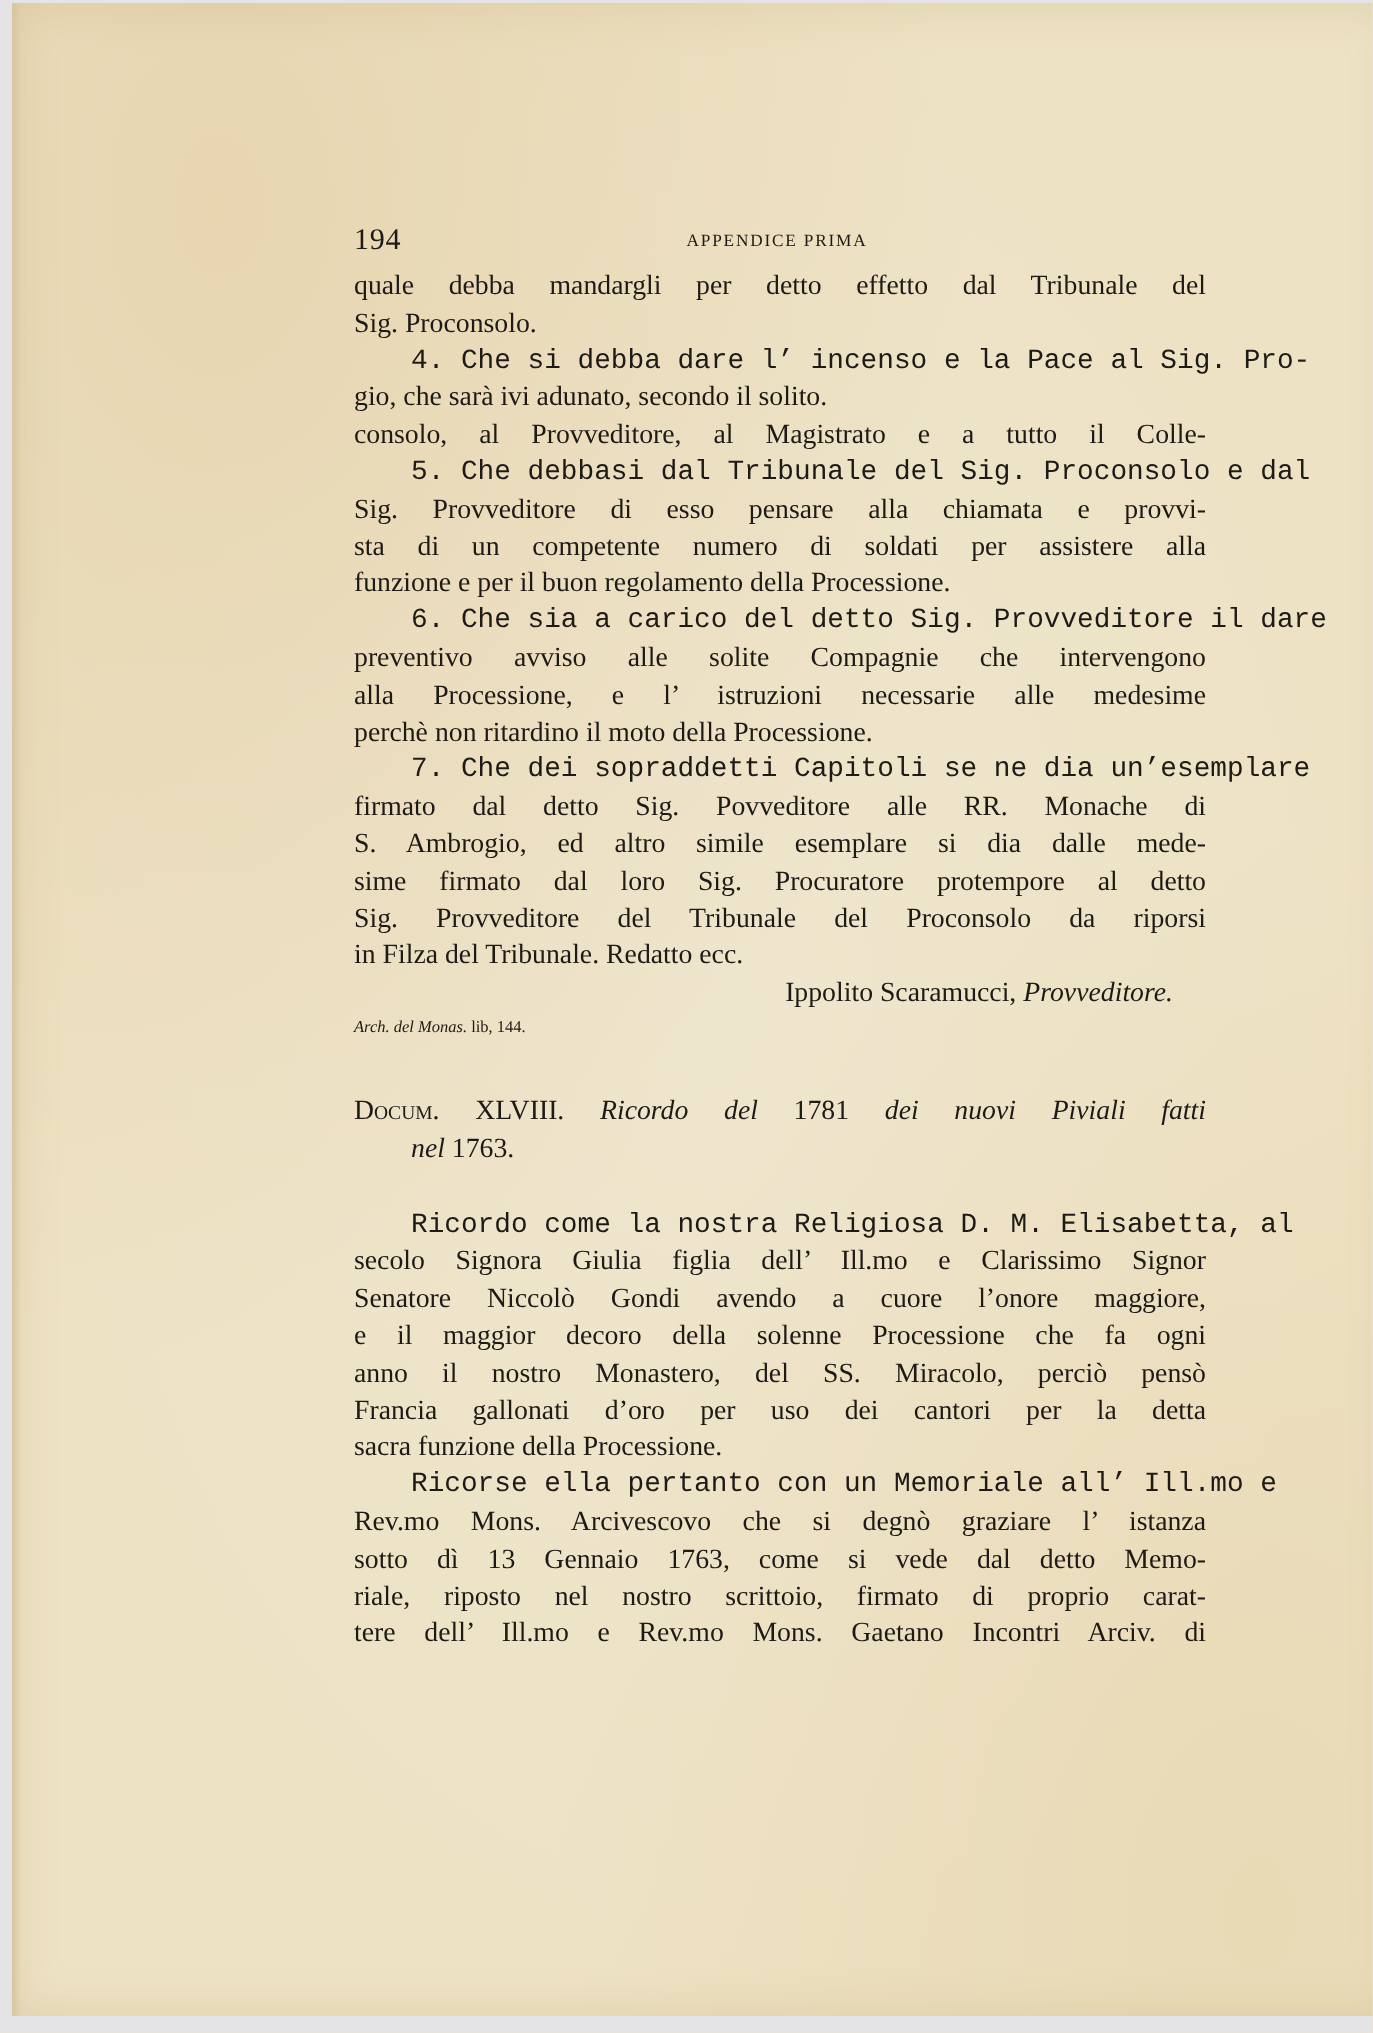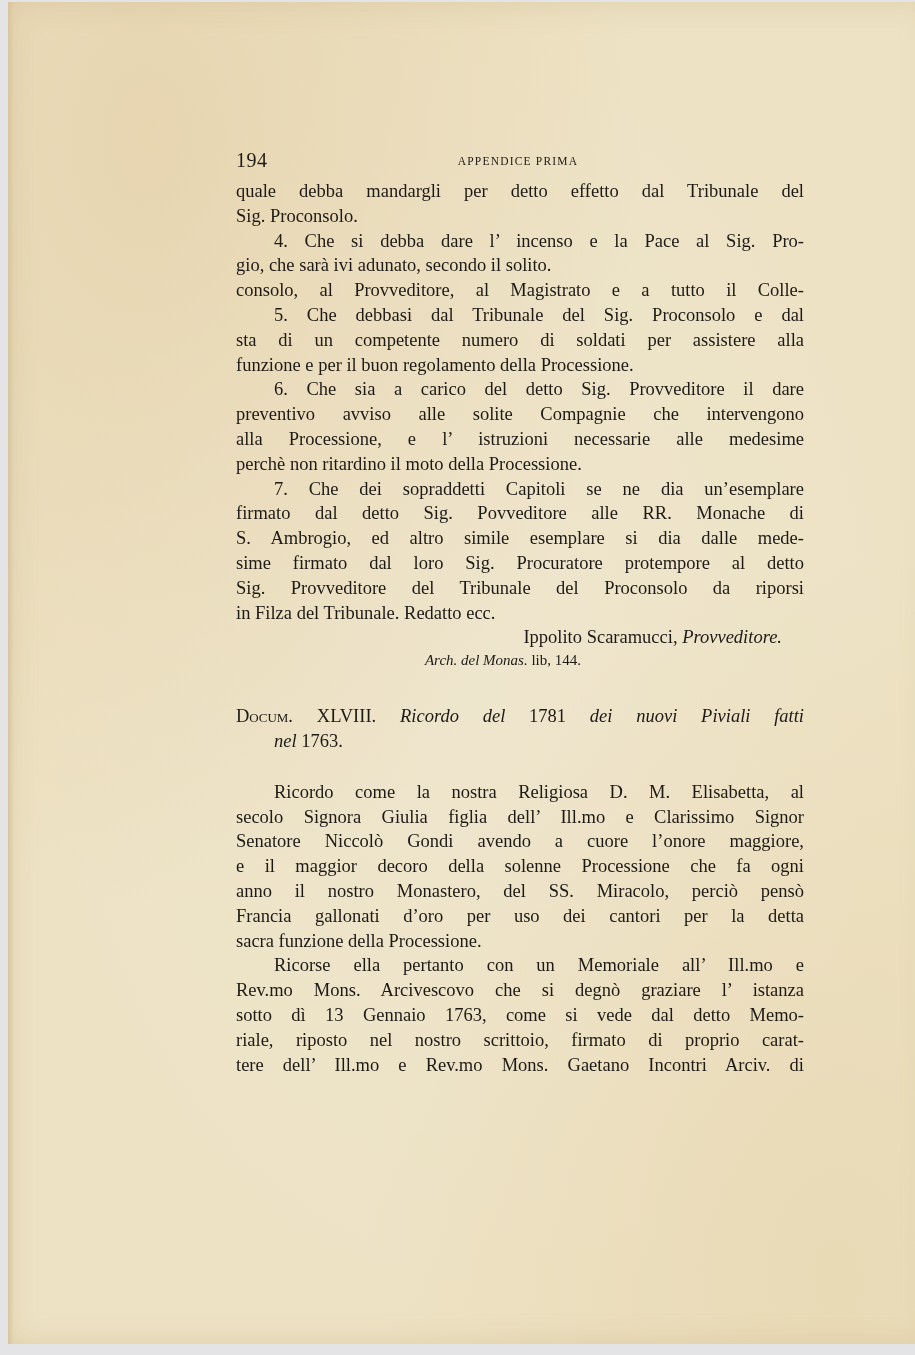--- a/index.html
+++ b/index.html
@@ -69,35 +69,36 @@
     text-align: justify;
     text-align-last: justify;
     height: 24.8px;
     overflow: visible;
   }
   .line.last {
     text-align-last: left;
   }
   .line.indent {
     padding-left: 38px;
+    font-family: Liberation Mono, monospace;
   }
   .signature {
     font-size: 18.5px;
     line-height: 24.8px;
     text-align: right;
     padding-right: 22px;
     white-space: nowrap;
   }
   .signature .role {
     font-style: italic;
   }
   .source {
-    font-size: 15px;
+    font-size: 11px;
     line-height: 20px;
-    text-align: center;
+    text-align: left;
     padding-right: 34px;
     white-space: nowrap;
   }
   .source .src-it {
     font-style: italic;
   }
   .doc-heading {
     margin-top: 34px;
   }
   .doc-heading .line {
@@ -129,20 +130,21 @@
       <span class="running-title">APPENDICE PRIMA</span>
     </div>
 
     <div id="section1">
         <div class="line">quale debba mandargli per detto effetto dal Tribunale del</div>
         <div class="line last">Sig. Proconsolo.</div>
         <div class="line indent">4. Che si debba dare l’ incenso e la Pace al Sig. Pro-</div>
         <div class="line last">gio, che sarà ivi adunato, secondo il solito.</div>
         <div class="line">consolo, al Provveditore, al Magistrato e a tutto il Colle-</div>
         <div class="line indent">5. Che debbasi dal Tribunale del Sig. Proconsolo e dal</div>
+        <div class="line">Sig. Provveditore di esso pensare alla chiamata e provvi-</div>
         <div class="line">sta di un competente numero di soldati per assistere alla</div>
         <div class="line last">funzione e per il buon regolamento della Processione.</div>
         <div class="line indent">6. Che sia a carico del detto Sig. Provveditore il dare</div>
         <div class="line">preventivo avviso alle solite Compagnie che intervengono</div>
         <div class="line">alla Processione, e l’ istruzioni necessarie alle medesime</div>
         <div class="line last">perchè non ritardino il moto della Processione.</div>
         <div class="line indent">7. Che dei sopraddetti Capitoli se ne dia un’esemplare</div>
         <div class="line">firmato dal detto Sig. Povveditore alle RR. Monache di</div>
         <div class="line">S. Ambrogio, ed altro simile esemplare si dia dalle mede-</div>
         <div class="line">sime firmato dal loro Sig. Procuratore protempore al detto</div>

